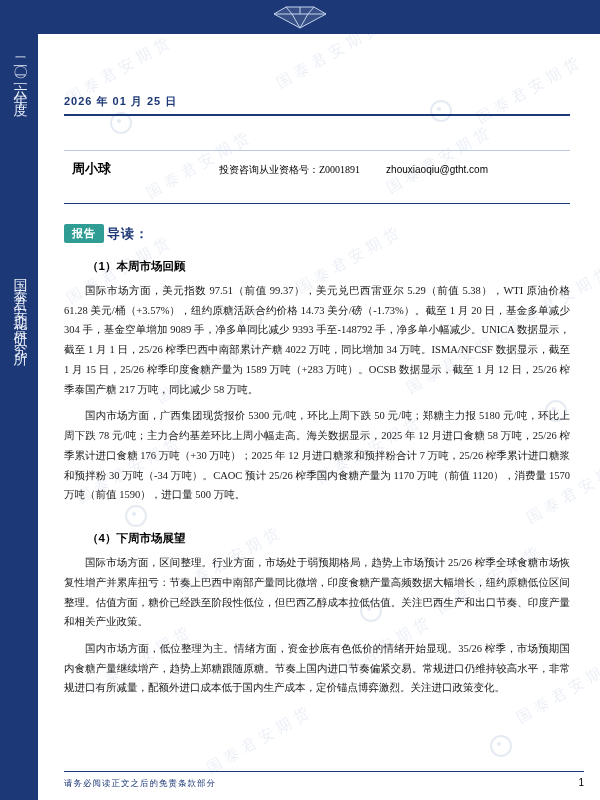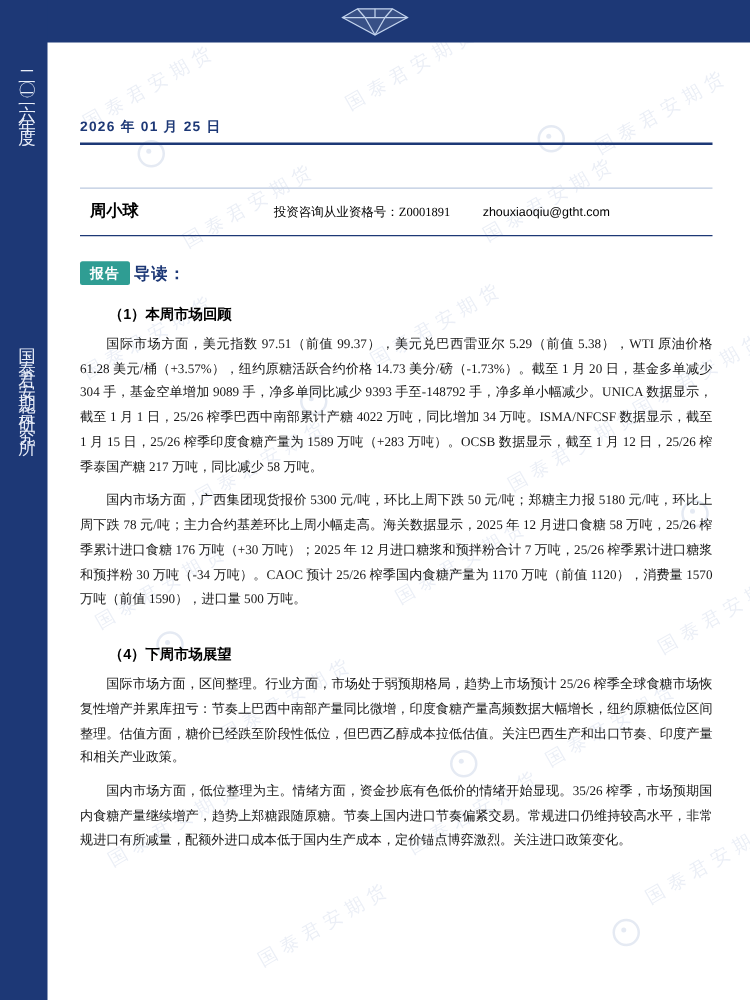--- a/index.html
+++ b/index.html
@@ -25,21 +25,21 @@
   .v-inst{top:268px;}
 
   
   .content{position:absolute;left:38px;top:34px;right:0;bottom:0;z-index:1;
            padding:12px 30px 0 26px;margin-top:48px;}
   .report-date{font-family:"Liberation Sans",sans-serif;font-size:11px;font-weight:bold;
            color:#1d3876;letter-spacing:1px;}
   .date-rule{border-bottom:2px solid #1d3876;margin-top:5px;}
   .title{margin:36px 0 0;text-align:center;font-size:23px;font-weight:bold;color:#2356b4;
          letter-spacing:3px;font-family:"Liberation Sans",sans-serif;}
-  .author-row{margin-top:34px;padding:9px 4px 10px 8px;border-top:1px solid #bcc9e0;
+  .author-row{margin-top:34px;padding:9px 4px 25px 8px;border-top:1px solid #bcc9e0;
          border-bottom:1px solid #1d3876;display:flex;align-items:baseline;}
   .author{font-size:13px;font-weight:bold;color:#000;}
   .qual{font-size:10px;color:#000;margin-left:108px;}
   .email{font-size:10px;color:#000;margin-left:26px;
          font-family:"Liberation Sans",sans-serif;}
   .guide-row{margin-top:20px;display:flex;align-items:center;}
   .guide-badge{background:#2f9d93;color:#ffffff;font-size:11px;font-weight:bold;
          padding:2px 8px;border-radius:2px;letter-spacing:1px;text-align:center;}
   .guide-rest{color:#1d3876;font-weight:bold;font-size:13px;margin-left:3px;letter-spacing:1px;}
   .heading{font-family:"Liberation Sans",sans-serif;font-weight:bold;font-size:11.5px;
@@ -125,14 +125,18 @@
 
     <p class="heading">（1）本周市场回顾</p>
     <p class="body-p">国际市场方面，美元指数 97.51（前值 99.37），美元兑巴西雷亚尔 5.29（前值 5.38），WTI 原油价格 61.28 美元/桶（+3.57%），纽约原糖活跃合约价格 14.73 美分/磅（-1.73%）。截至 1 月 20 日，基金多单减少 304 手，基金空单增加 9089 手，净多单同比减少 9393 手至-148792 手，净多单小幅减少。UNICA 数据显示，截至 1 月 1 日，25/26 榨季巴西中南部累计产糖 4022 万吨，同比增加 34 万吨。ISMA/NFCSF 数据显示，截至 1 月 15 日，25/26 榨季印度食糖产量为 1589 万吨（+283 万吨）。OCSB 数据显示，截至 1 月 12 日，25/26 榨季泰国产糖 217 万吨，同比减少 58 万吨。</p>
     <p class="body-p">国内市场方面，广西集团现货报价 5300 元/吨，环比上周下跌 50 元/吨；郑糖主力报 5180 元/吨，环比上周下跌 78 元/吨；主力合约基差环比上周小幅走高。海关数据显示，2025 年 12 月进口食糖 58 万吨，25/26 榨季累计进口食糖 176 万吨（+30 万吨）；2025 年 12 月进口糖浆和预拌粉合计 7 万吨，25/26 榨季累计进口糖浆和预拌粉 30 万吨（-34 万吨）。CAOC 预计 25/26 榨季国内食糖产量为 1170 万吨（前值 1120），消费量 1570 万吨（前值 1590），进口量 500 万吨。</p>
 
     <p class="heading second">（4）下周市场展望</p>
     <p class="body-p">国际市场方面，区间整理。行业方面，市场处于弱预期格局，趋势上市场预计 25/26 榨季全球食糖市场恢复性增产并累库扭亏：节奏上巴西中南部产量同比微增，印度食糖产量高频数据大幅增长，纽约原糖低位区间整理。估值方面，糖价已经跌至阶段性低位，但巴西乙醇成本拉低估值。关注巴西生产和出口节奏、印度产量和相关产业政策。</p>
     <p class="body-p">国内市场方面，低位整理为主。情绪方面，资金抄底有色低价的情绪开始显现。35/26 榨季，市场预期国内食糖产量继续增产，趋势上郑糖跟随原糖。节奏上国内进口节奏偏紧交易。常规进口仍维持较高水平，非常规进口有所减量，配额外进口成本低于国内生产成本，定价锚点博弈激烈。关注进口政策变化。</p>
   </div>
 
+  <div class="footer">
+    <span class="disclaimer">请务必阅读正文之后的免责条款部分</span>
+    <span class="pageno">1</span>
+  </div>
 
 </div>
 
 </body></html>

